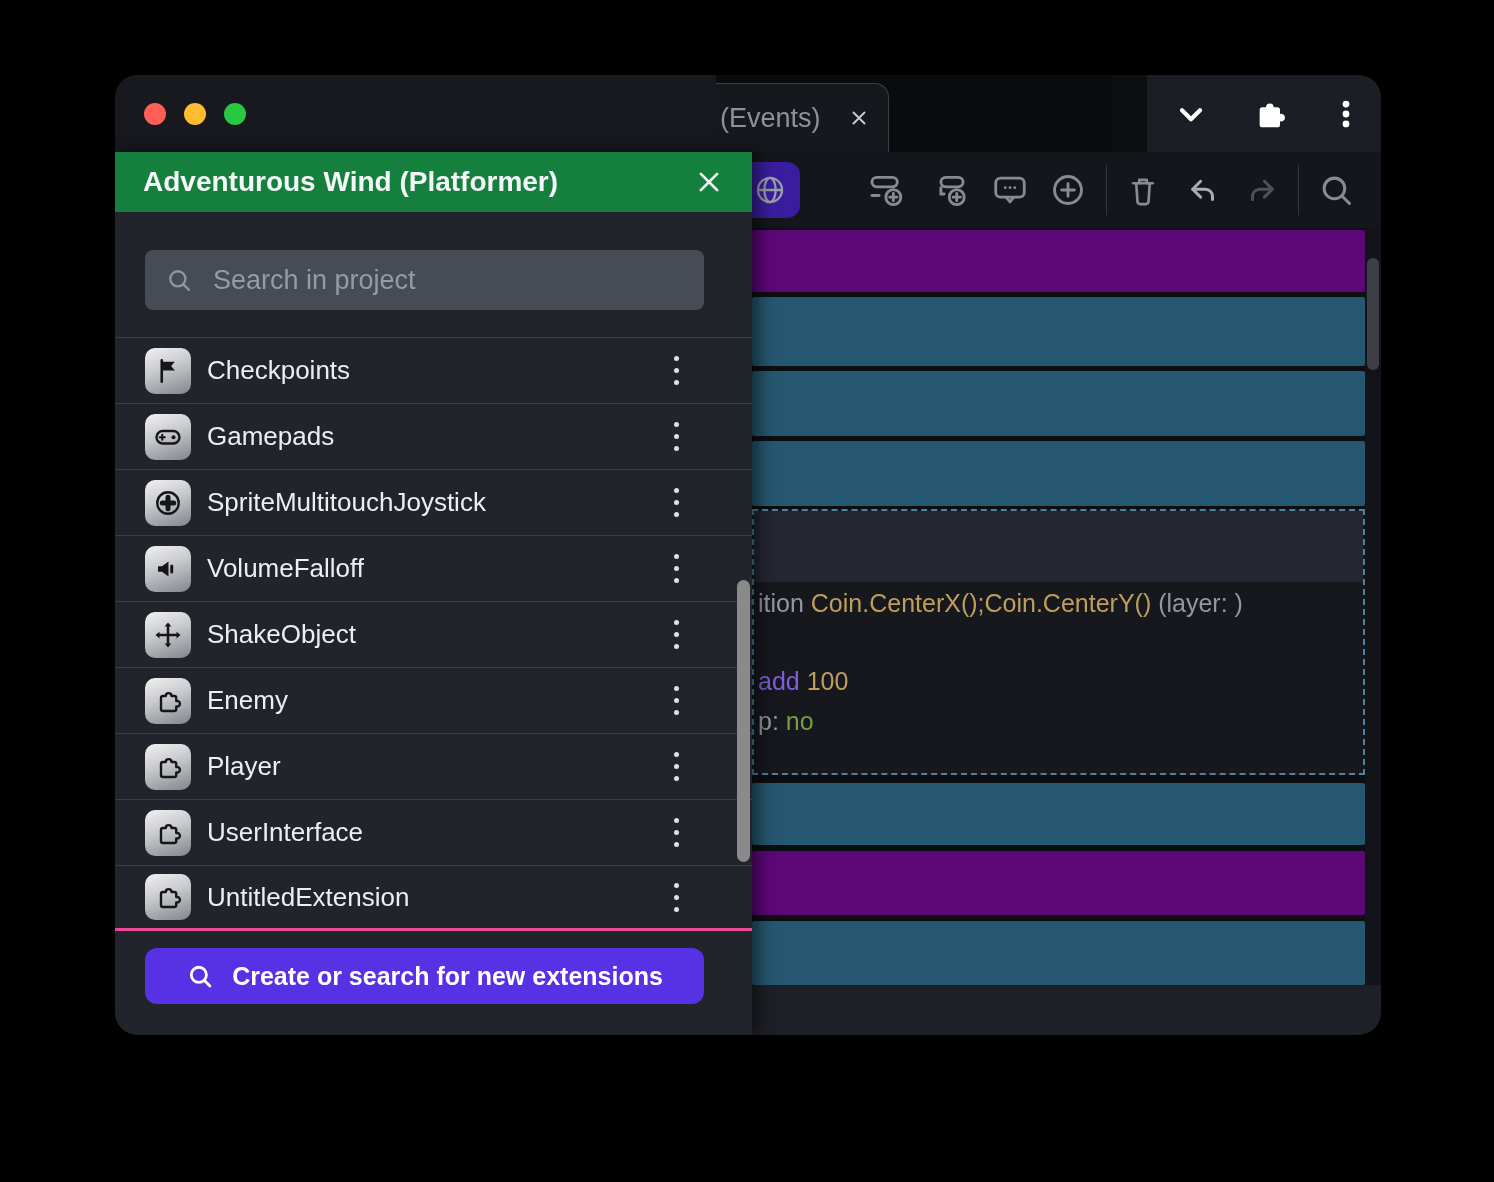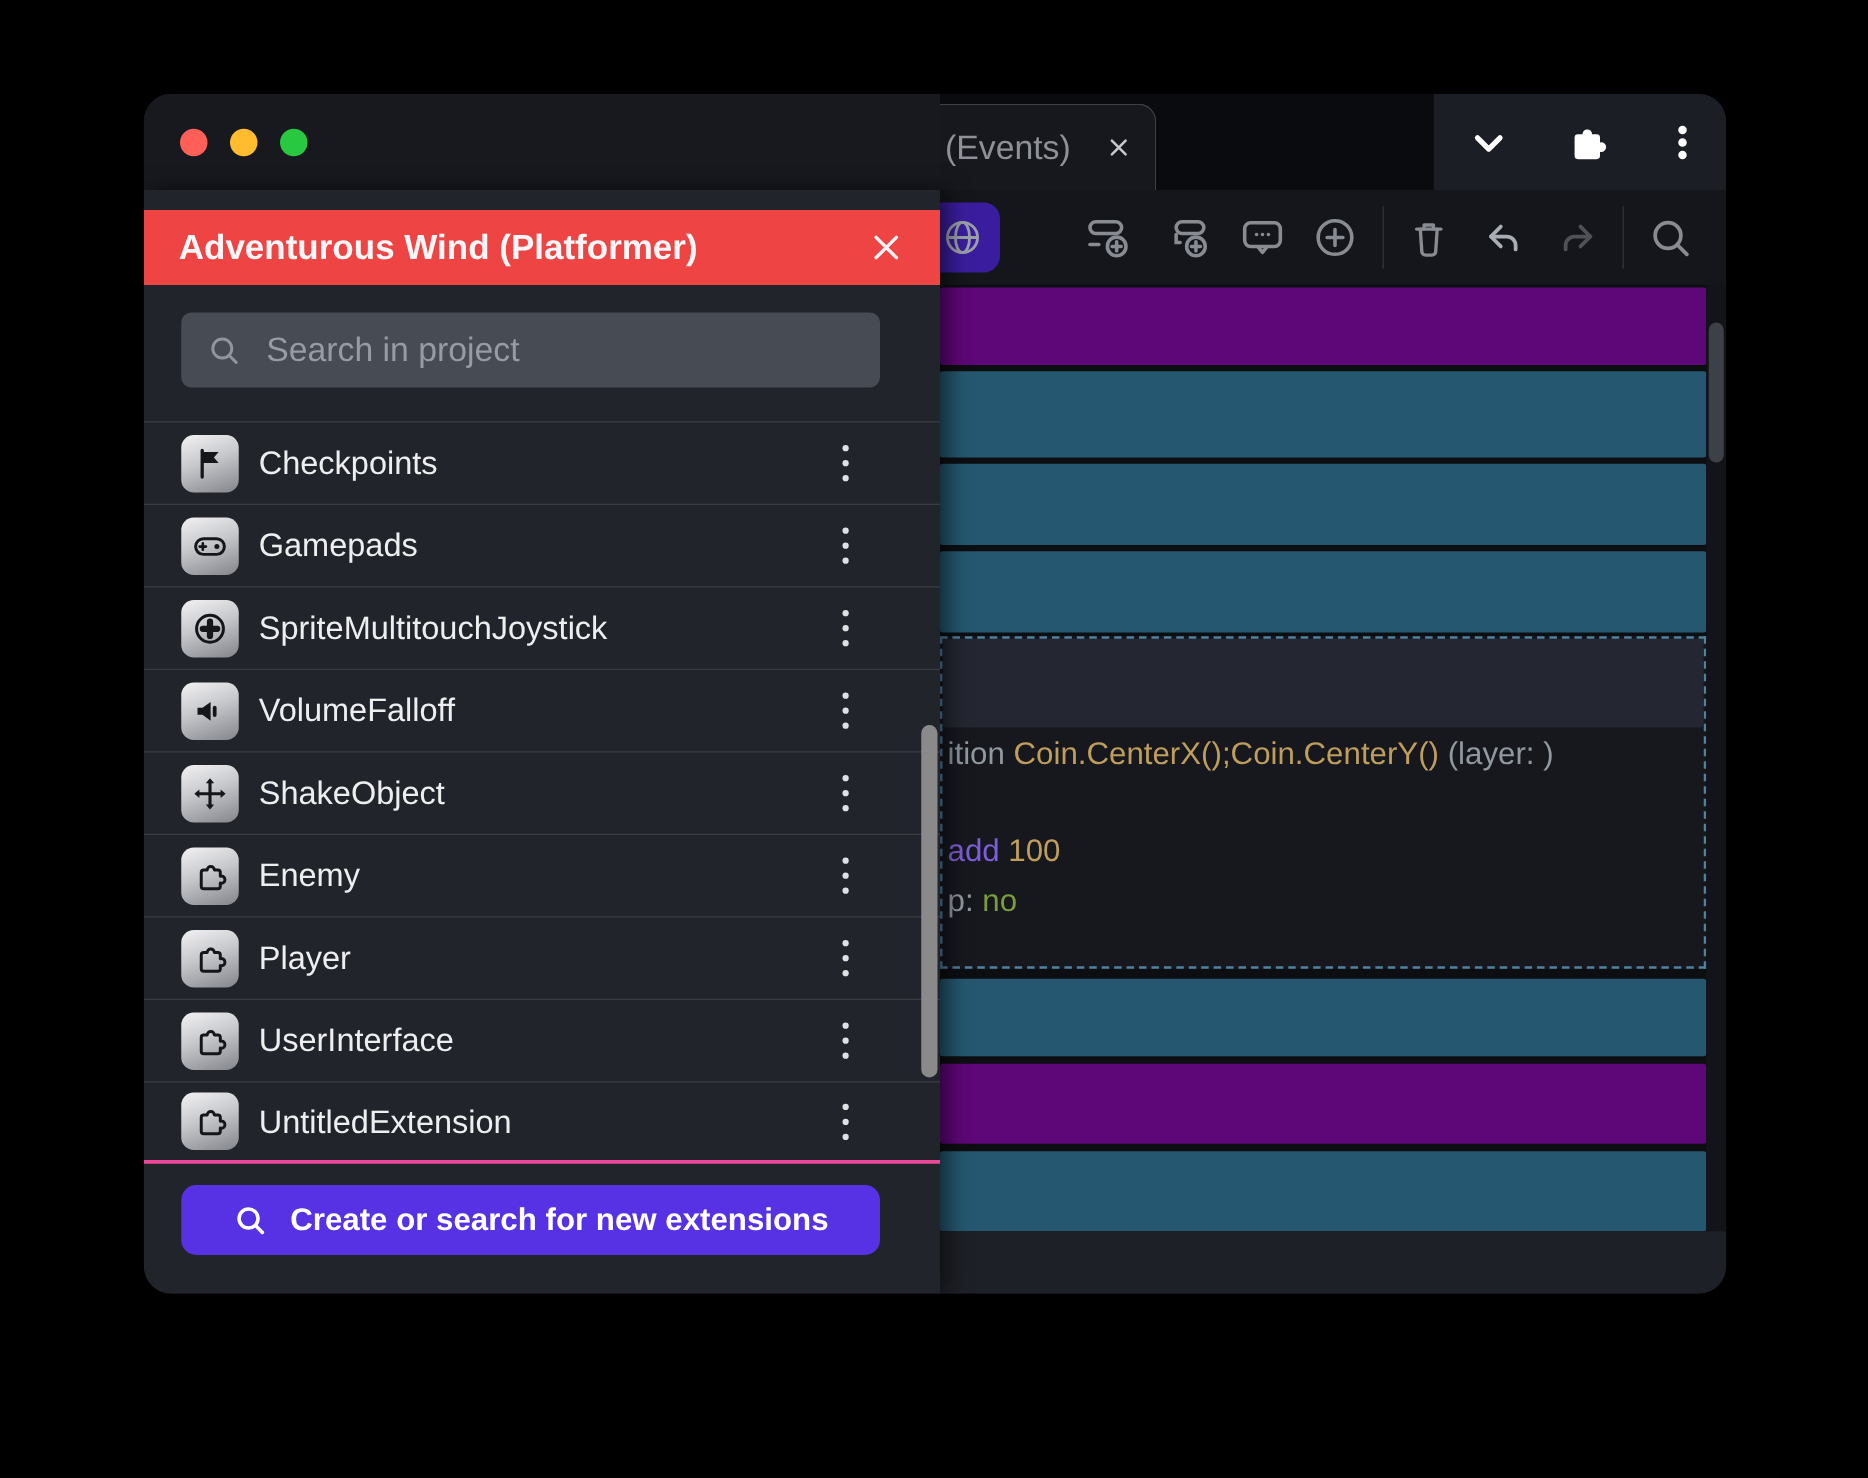--- a/index.html
+++ b/index.html
@@ -12,21 +12,21 @@
   .window{left:115px;top:75px;width:1266px;height:960px;border-radius:22px;
           overflow:hidden;background:#0d0e12;}
 
   
   .titlebar-left{left:0;top:0;width:637px;height:77px;background:#17191f;}
   .traffic{top:28px;width:22px;height:22px;border-radius:50%;}
   .t-red{left:29px;background:#ff5f57;}
   .t-yellow{left:69px;background:#febc2e;}
   .t-green{left:109px;background:#28c840;}
 
-  .tabstrip{left:637px;top:0;width:395px;height:77px;background:#0a0b0e;}
+  .tabstrip{left:601px;top:0;width:395px;height:77px;background:#0a0b0e;}
   .events-tab{left:0;top:8px;width:173px;height:69px;background:#17181e;
       border-top:1px solid #3b3f46;border-right:1px solid #3b3f46;
       border-radius:0 14px 0 0;display:flex;align-items:center;
       padding:0 16px 0 4px;gap:26px;box-sizing:border-box;}
   .events-tab-label{color:#8e9298;font-size:27px;white-space:nowrap;}
   .debugger-tab{left:180px;top:10px;width:153px;height:67px;background:#15161b;
       border-radius:12px 12px 0 0;display:flex;align-items:center;justify-content:center;
       color:#6d7076;font-size:27px;}
 
   .topright{left:1032px;top:0;width:234px;height:77px;background:#1c1e25;
@@ -54,23 +54,23 @@
   .code-num{color:#bf9e5b;}
   .code-green{color:#7a9e3d;}
 
   .events-gutter{left:1250px;top:153px;width:16px;height:757px;background:#121419;}
   .events-scrollthumb{left:1252px;top:183px;width:12px;height:112px;background:#3d4046;border-radius:6px;}
   .events-bottom{left:637px;top:910px;width:629px;height:50px;background:#1e2027;border-radius:0 0 22px 0;}
 
   
   .modal{left:0;top:77px;width:637px;height:883px;background:#22242c;
       border-radius:0 0 0 22px;box-shadow:6px 0 18px rgba(0,0,0,.55);z-index:10;}
-  .modal-header{left:0;top:0;width:637px;height:60px;background:#ef4444;
+  .modal-header{left:0;top:0;width:637px;height:60px;background:#15803d;
       display:flex;align-items:center;justify-content:space-between;
-      padding:0 28px;box-sizing:border-box;margin-top:16px;}
+      padding:0 28px;box-sizing:border-box;}
   .modal-title{color:#f5f6f8;font-size:28px;font-weight:bold;}
   .search-box{left:30px;top:98px;width:559px;height:60px;background:#474b54;border-radius:8px;
       display:flex;align-items:center;gap:18px;padding:0 20px;box-sizing:border-box;}
   .search-input{flex:1;background:transparent;border:none;outline:none;
       color:#e8eaee;font-size:27px;font-family:"Liberation Sans",sans-serif;}
   .search-input::placeholder{color:#969ba4;}
 
   .ext-list{left:0;top:185px;width:637px;}
   .ext-row{height:66px;border-top:1px solid #383c45;display:flex;align-items:center;
       padding:0 30px;box-sizing:border-box;}

